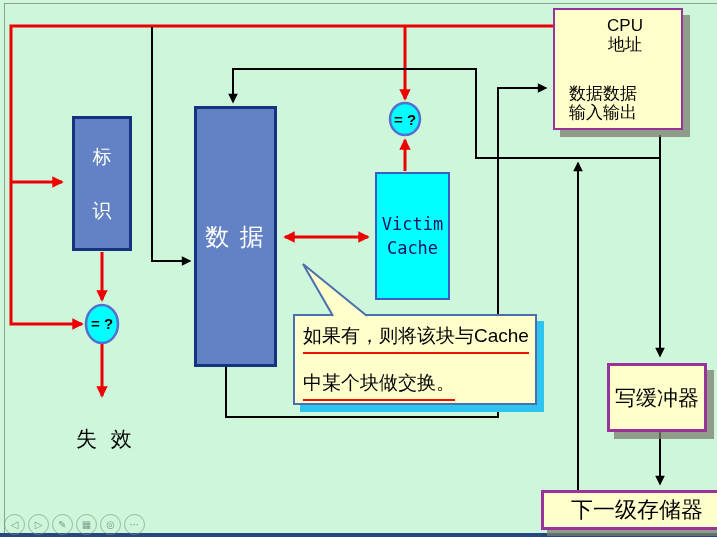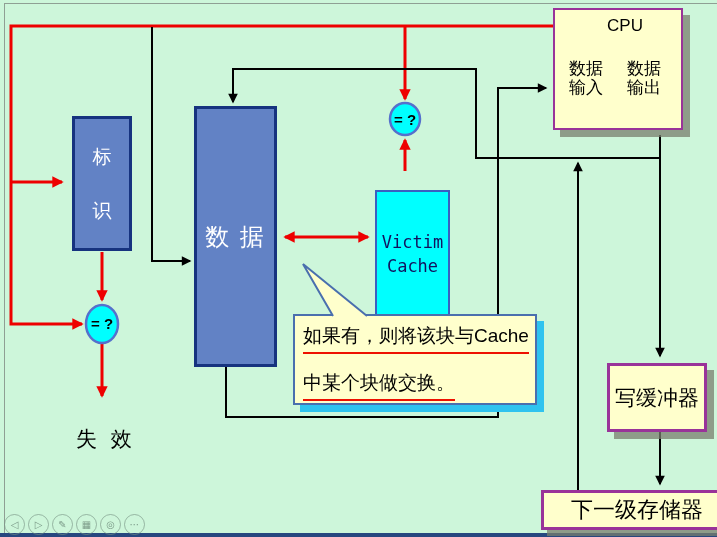--- a/index.html
+++ b/index.html
@@ -16,30 +16,30 @@
   .r{stroke:#ee0000;stroke-width:3;fill:none;}
   .b{stroke:#000000;stroke-width:2;fill:none;}
 
   .box{position:absolute;box-sizing:border-box;z-index:2;}
   .bluebox{background:#6282c5;border:3px solid #16337f;color:#ffffff;
     display:flex;align-items:center;justify-content:center;}
   .yellowbox{background:#ffffcc;border:2px solid #993399;color:#000;
     box-shadow:7px 7px 0 rgba(120,125,110,0.75);text-align:center;}
   .cyanbox{background:#00ffff;border:2px solid #3a5fc0;color:#12125e;
     display:flex;flex-direction:column;align-items:center;justify-content:center;
-    font-family:"DejaVu Sans Mono","Liberation Mono",monospace;margin-top:18px;}
+    font-family:"DejaVu Sans Mono","Liberation Mono",monospace;}
 
   .tag-box{left:72px;top:116px;width:60px;height:135px;flex-direction:column;
     font-size:19px;gap:28px;}
   .data-box{left:194px;top:106px;width:83px;height:261px;font-size:24px;letter-spacing:2px;}
   .victim-box{left:375px;top:172px;width:75px;height:128px;font-size:17px;line-height:24px;}
 
   .cpu-box{left:553px;top:8px;width:130px;height:122px;font-size:17px;line-height:19px;
     padding:6px 0 0 14px;}
-  .cpu-cols{display:flex;gap:24px;margin-top:24px;}
+  .cpu-cols{display:flex;margin-top:30px;}
   .wb-box{left:607px;top:363px;width:100px;height:69px;font-size:21px;
     display:flex;align-items:center;justify-content:center;border-width:3px;}
   .mem-box{left:541px;top:490px;width:192px;height:40px;font-size:22px;
     display:flex;align-items:center;justify-content:center;border-width:3px;
     box-shadow:6px 6px 0 rgba(120,125,110,0.75);}
 
   .cmp-label{position:absolute;z-index:2;font-size:15px;font-weight:bold;color:#000;
     text-align:center;}
   .miss-label{position:absolute;left:76px;top:425px;width:84px;font-size:21px;color:#000;
     letter-spacing:4px;z-index:2;}
@@ -106,20 +106,21 @@
     <span>数 据</span>
   </div>
 
   <div class="box cyanbox victim-box">
     <span>Victim</span>
     <span>Cache</span>
   </div>
 
   <div class="box yellowbox cpu-box">
     <div>CPU</div>
+    <div>地址</div>
     <div class="cpu-cols">
       <div>
         <div>数据</div>
         <div>输入</div>
       </div>
       <div>
         <div>数据</div>
         <div>输出</div>
       </div>
     </div>

